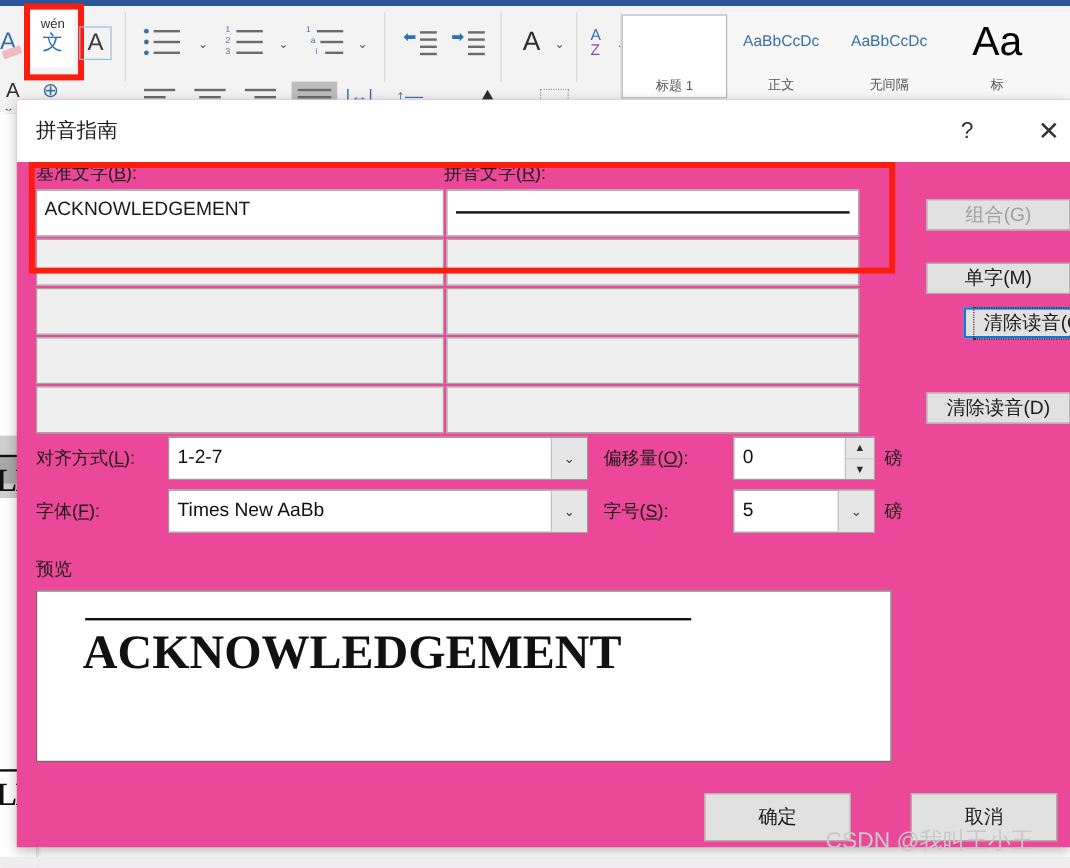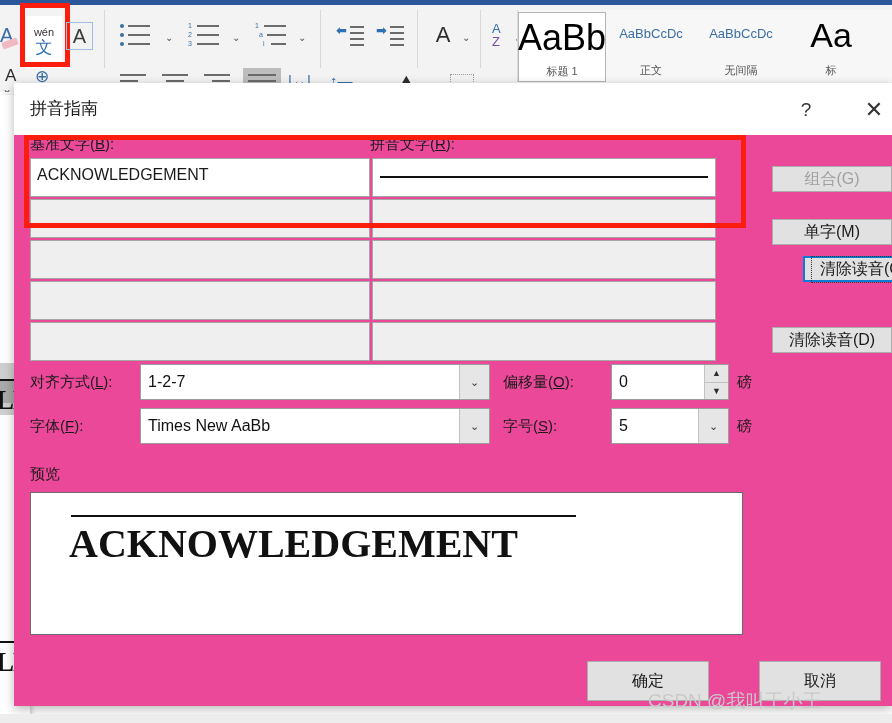--- a/index.html
+++ b/index.html
@@ -25,21 +25,21 @@
   }
   .rib-icon {
     position: absolute; color: #3b6ea5; font-size: 17px;
     display: flex; align-items: center; justify-content: center;
   }
   .rib-icon.dark { color: #2e2e2e; }
   .chev { position: absolute; color: #555; font-size: 10px; }
 
   
   .pinyin-btn {
-    position: absolute; left: 26px; top: 16px; width: 36px; height: 52px;
+    position: absolute; left: 26px; top: 4px; width: 36px; height: 52px;
     background: #ffffff; display: flex; flex-direction: column;
     align-items: center; justify-content: center; line-height: 1.05;
   }
   .pinyin-btn .p1 { font-size: 11px; color: #333; }
   .pinyin-btn .p2 { font-size: 17px; color: #2f6fb5; }
   .red-ring-ribbon {
     position: absolute; left: 20px; top: 3px; width: 50px; height: 64px;
     border: 5px solid #fb1e0e; box-sizing: border-box;
   }
   .letterA-box {
@@ -212,21 +212,21 @@
   }
 
   
   .red-rect {
     position:absolute; border:5px solid #fb1e0e; box-sizing:border-box;
     pointer-events:none;
   }
 
   
   .watermark {
-    position:absolute; left:648px; top:688px;
+    position:absolute; left:688px; top:688px;
     font-size:19px; color:#c9c9c9; white-space:nowrap;
     font-family:"Liberation Sans","DejaVu Sans",sans-serif;
   }
   .bottom-strip {
     position:absolute; left:0; top:714px; width:892px; height:9px; background:#ededed;
   }
 </style>
 </head>
 <body>
 
@@ -327,21 +327,20 @@
     </div>
     <div class="rib-icon" style="left:288px; top:72px; font-size:15px;">|↔|</div>
     <div class="rib-icon" style="left:330px; top:72px; font-size:15px;">↑—</div>
     <div class="rib-icon dark" style="left:400px; top:72px; font-size:15px;">⛰</div>
     <div style="position:absolute; left:450px; top:74px; width:22px; height:14px; border:1px dotted #999;"></div>
     <div class="rib-icon dark" style="left:5px; top:66px; font-size:17px;">A</div>
     <div class="rib-icon" style="left:35px; top:66px; font-size:17px;">⊕</div>
 
     <div class="gallery">
       <div class="style-cell sel" style="left:0px;">
-        <div class="style-prev big">AaBb</div>
         <div class="style-name">标题 1</div>
       </div>
       <div class="style-cell" style="left:90px;">
         <div class="style-prev">AaBbCcDc</div>
         <div class="style-name">正文</div>
       </div>
       <div class="style-cell" style="left:180px;">
         <div class="style-prev">AaBbCcDc</div>
         <div class="style-name">无间隔</div>
       </div>

